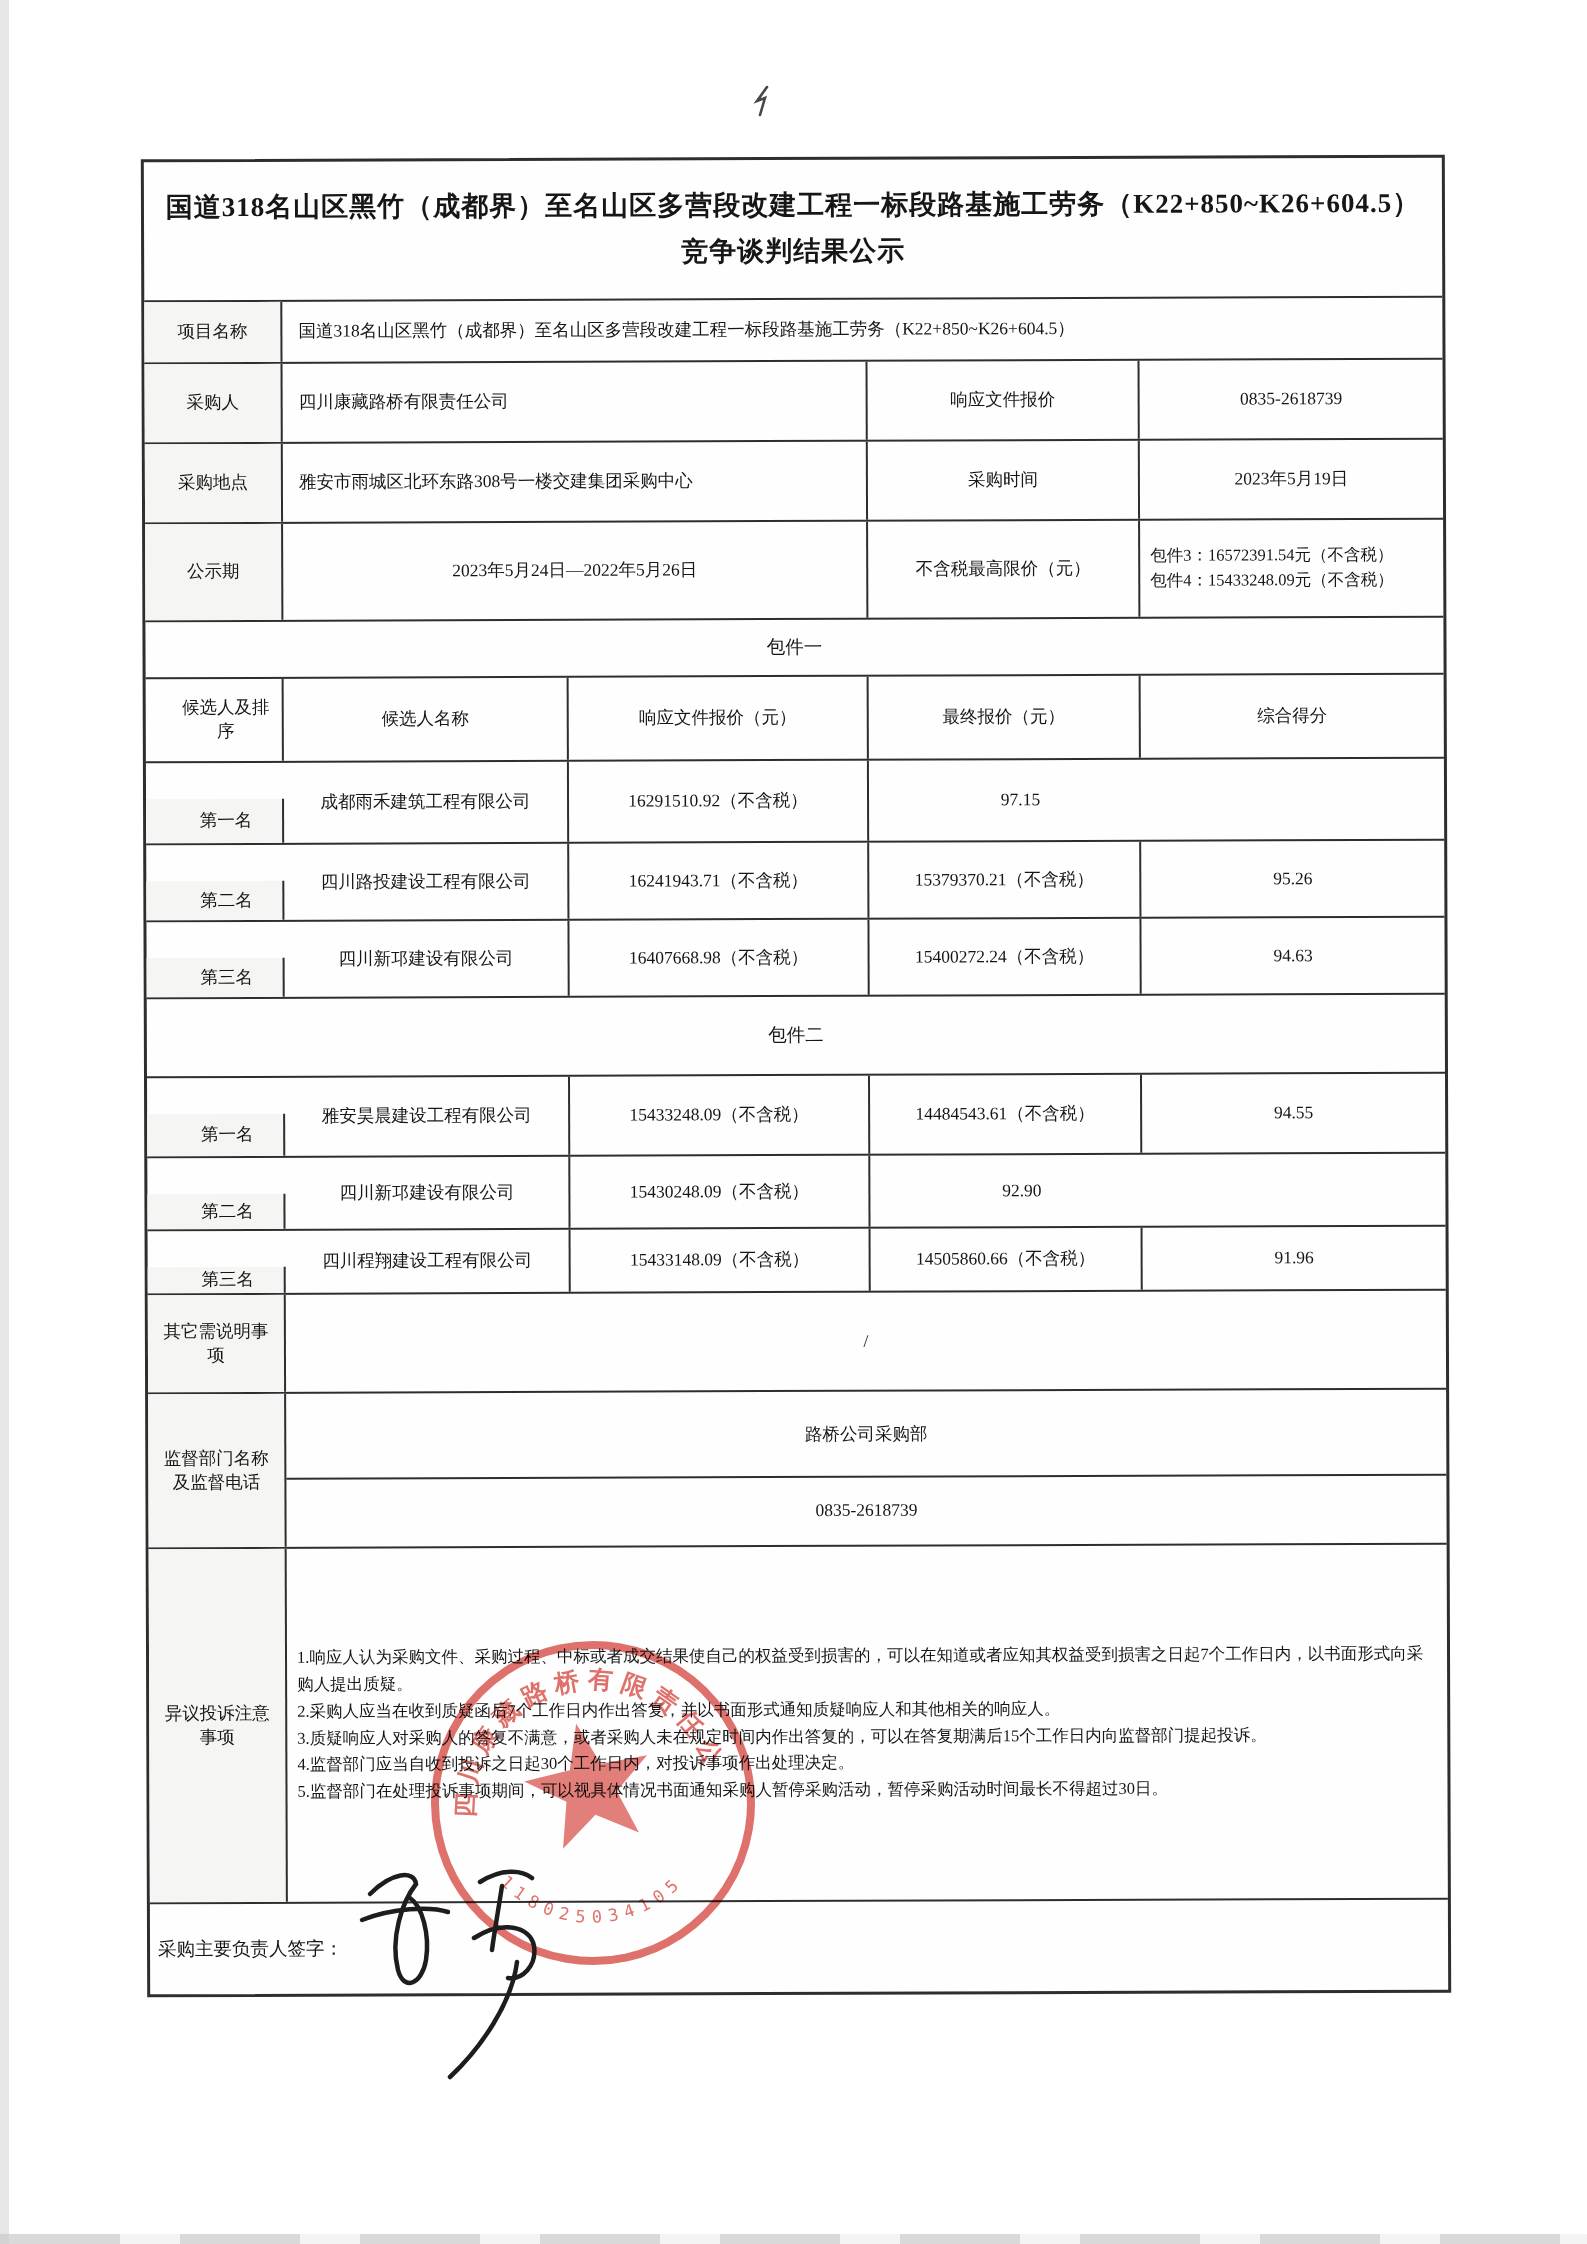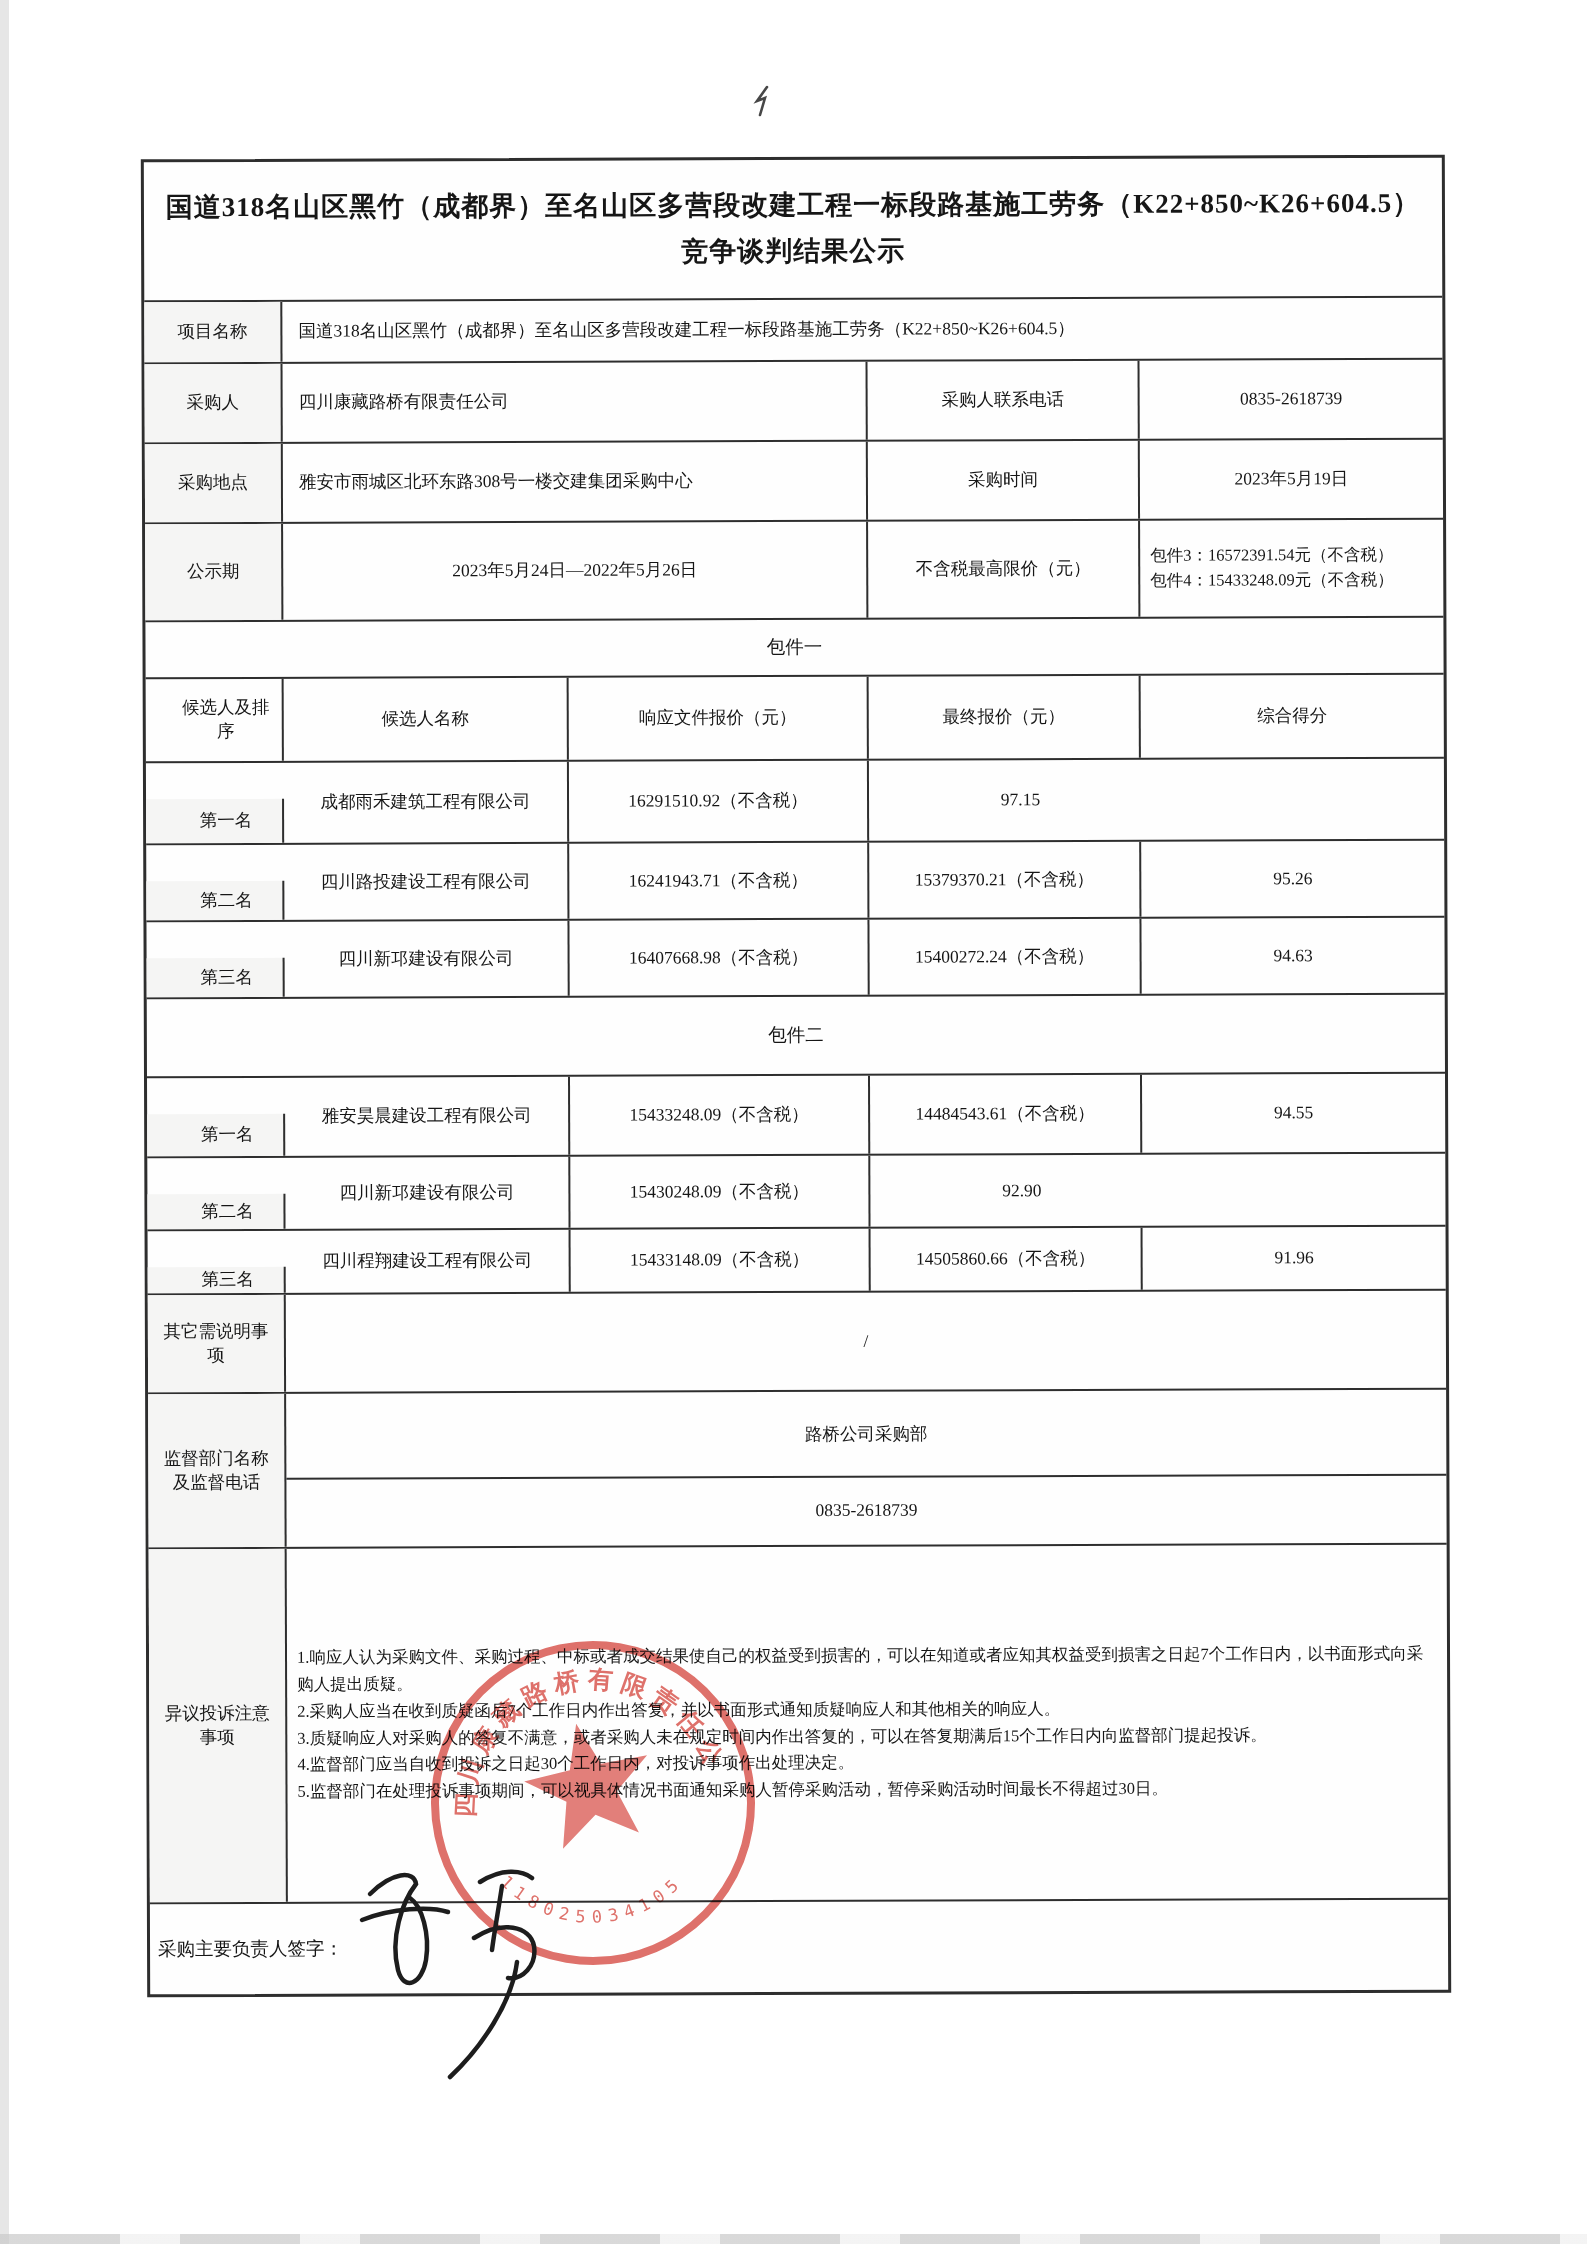--- a/index.html
+++ b/index.html
@@ -84,21 +84,21 @@
     </div>
 
     <div class="row" style="height:60px;">
       <div class="cell w1 lbl">项目名称</div>
       <div class="cell w2345 left">国道318名山区黑竹（成都界）至名山区多营段改建工程一标段路基施工劳务（K22+850~K26+604.5）</div>
     </div>
 
     <div class="row" style="height:78px;">
       <div class="cell w1 lbl">采购人</div>
       <div class="cell w23 left">四川康藏路桥有限责任公司</div>
-      <div class="cell w4">采购人联系电话</div>
+      <div class="cell w4">响应文件报价</div>
       <div class="cell w5">0835-2618739</div>
     </div>
 
     <div class="row" style="height:78px;">
       <div class="cell w1 lbl">采购地点</div>
       <div class="cell w23 left">雅安市雨城区北环东路308号一楼交建集团采购中心</div>
       <div class="cell w4">采购时间</div>
       <div class="cell w5">2023年5月19日</div>
     </div>
 

